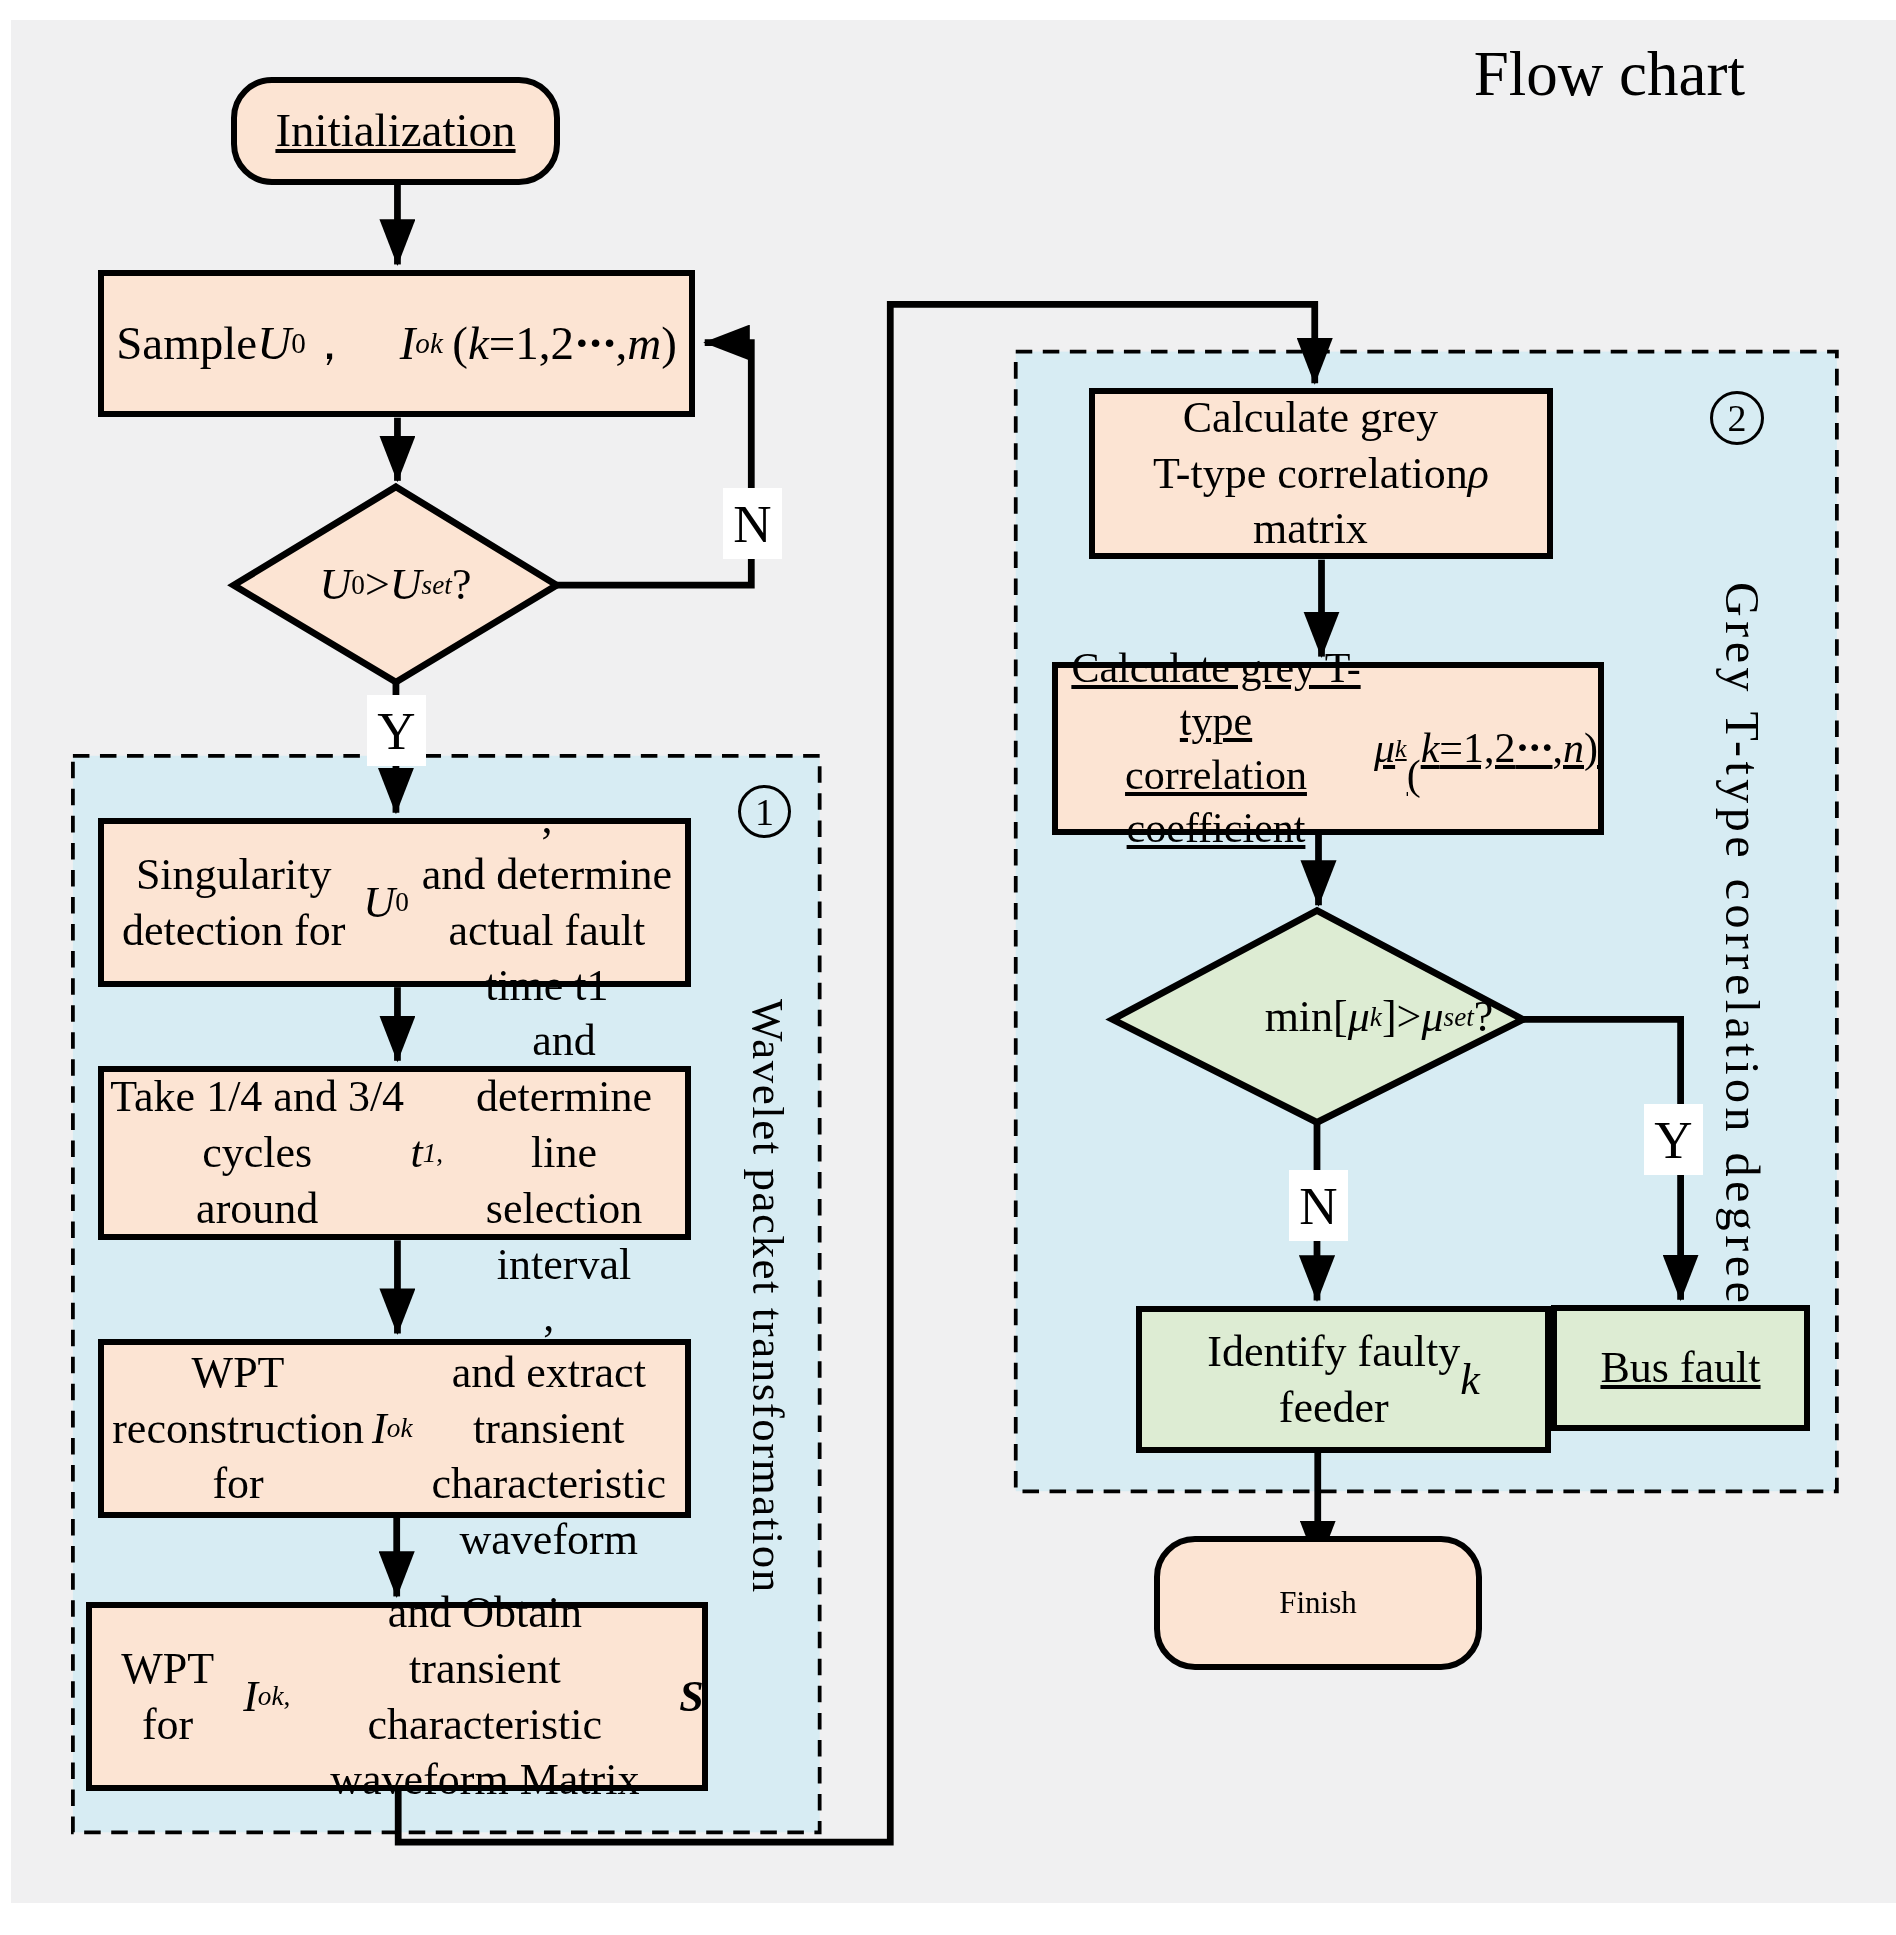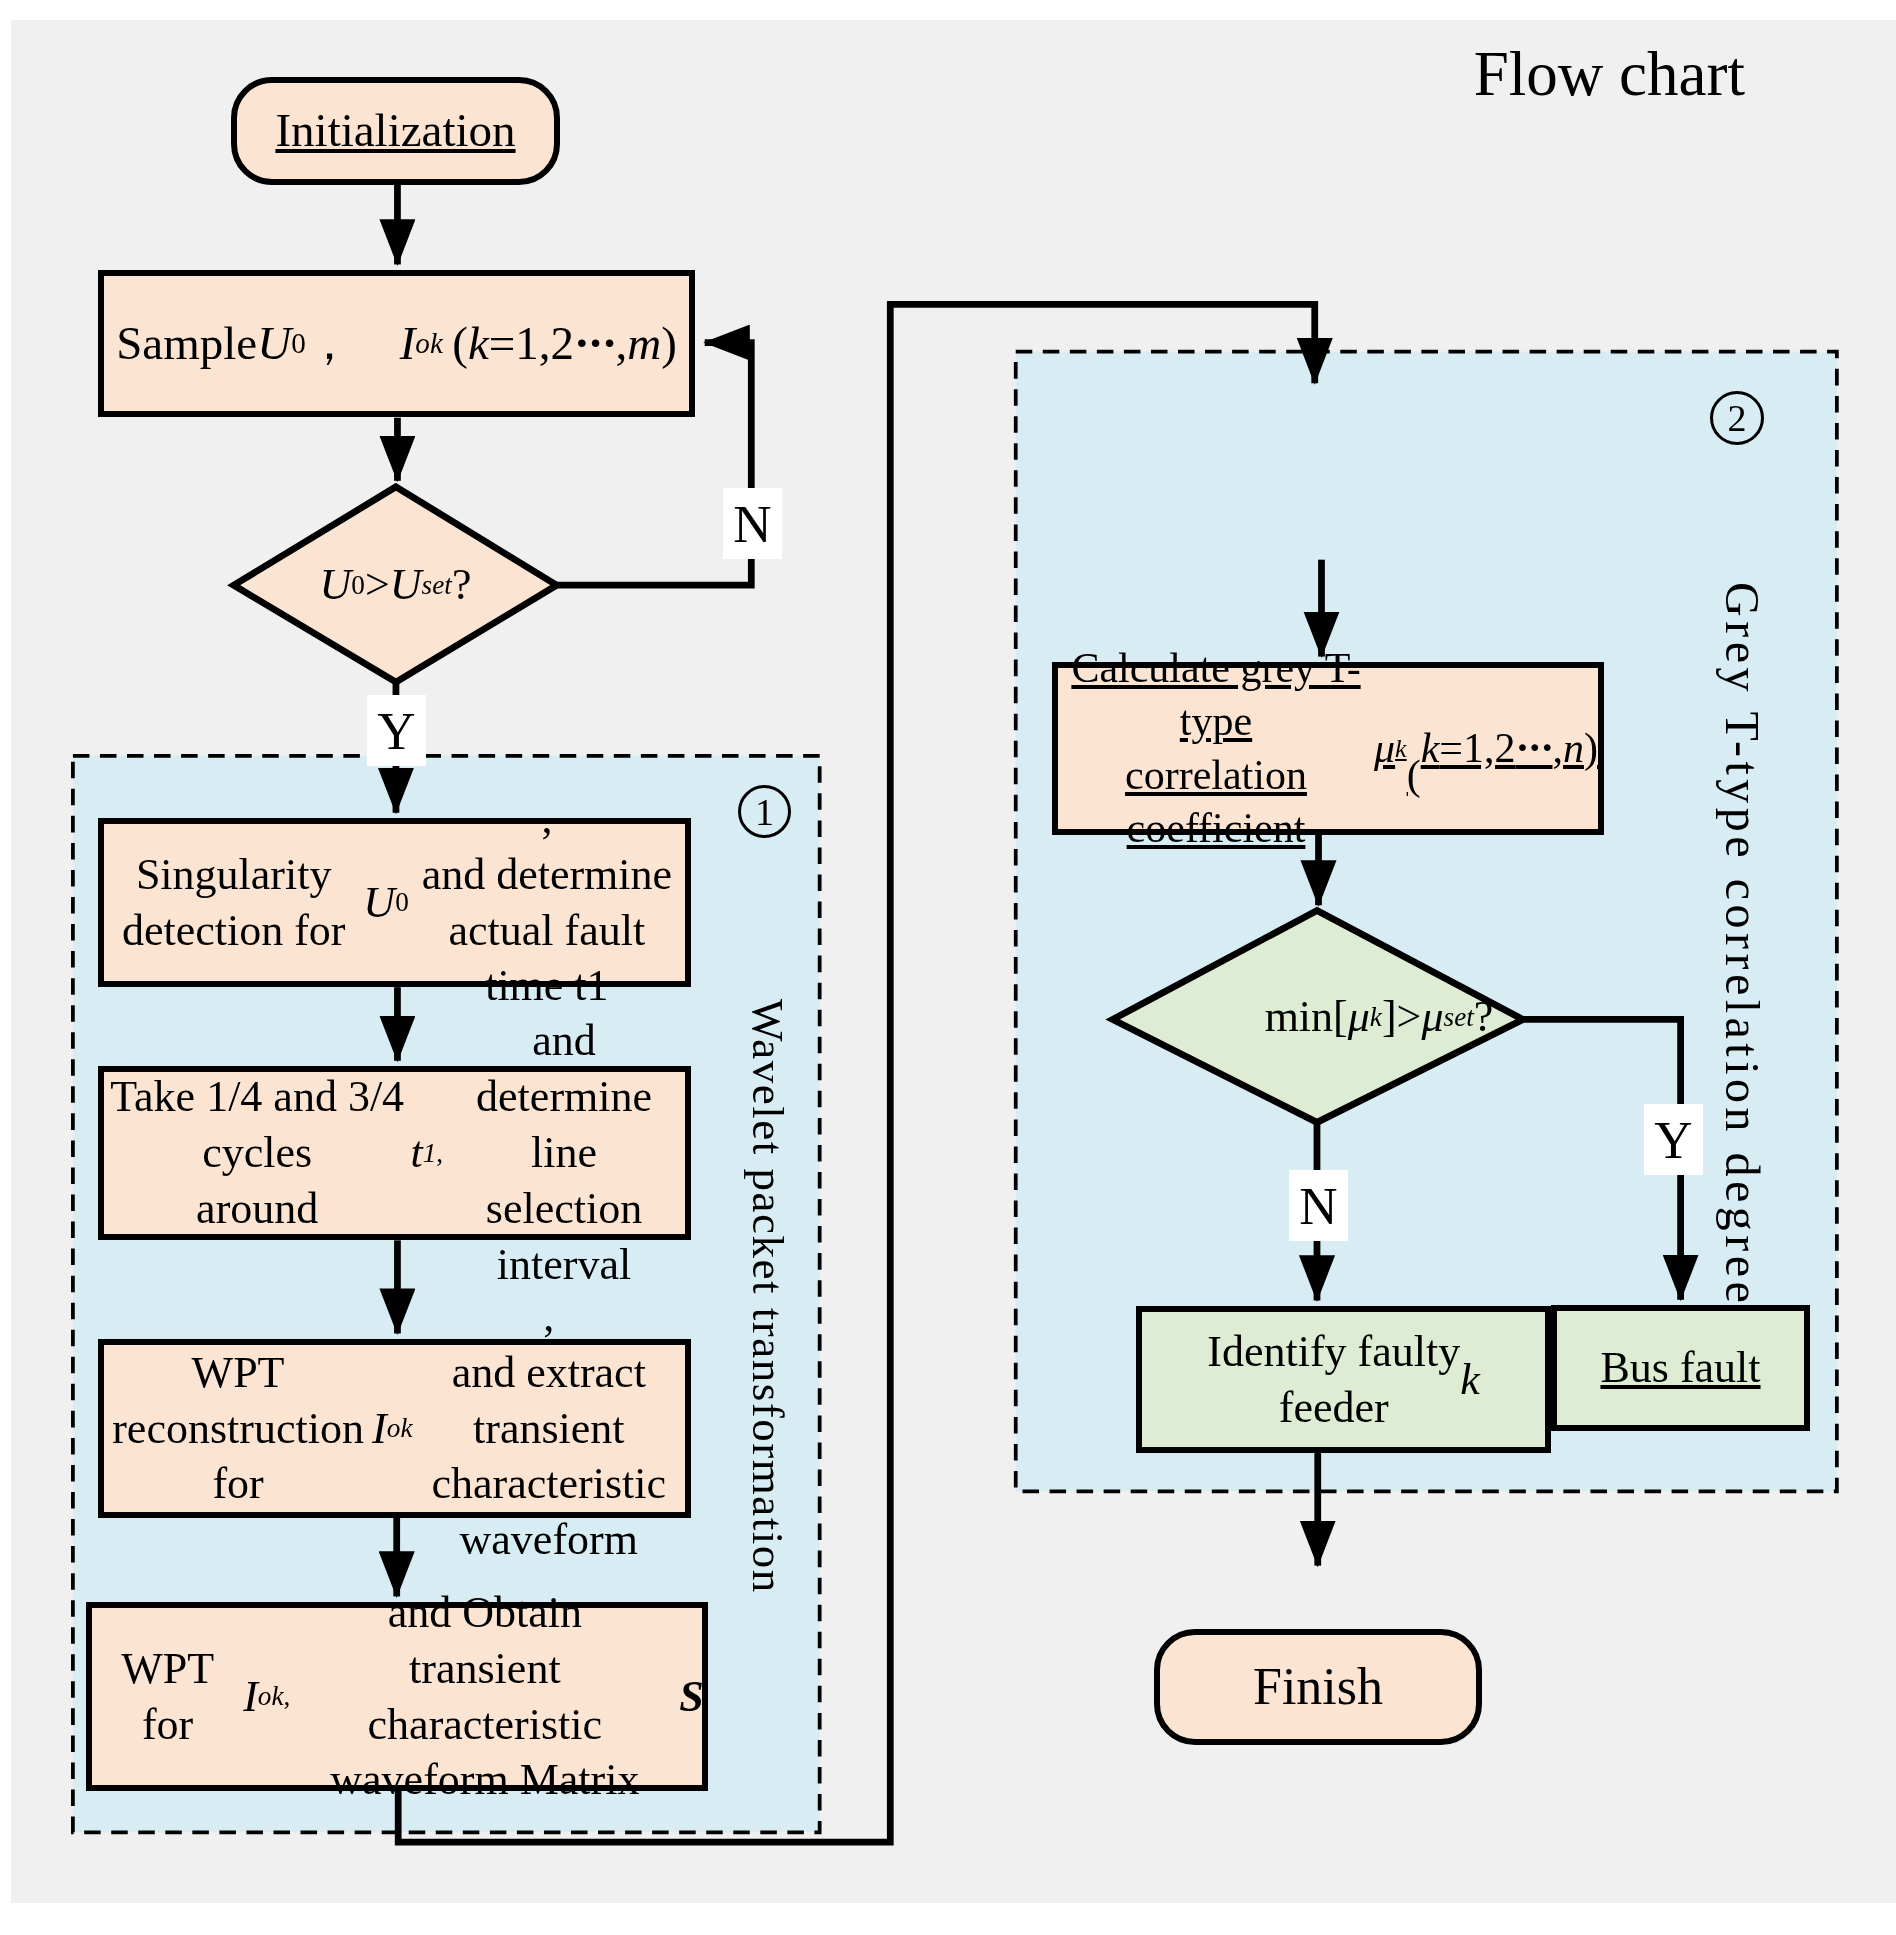--- a/index.html
+++ b/index.html
@@ -79,30 +79,31 @@
   <div class="dlabel" style="left:238px;top:536px;width:315px;height:98px;font-size:44px;"><i>U</i><sub>0</sub>&gt;<i>U</i><sub><i>set</i></sub>?</div>
 
   <div class="node" style="left:98px;top:818px;width:593px;height:169px;font-size:44px;">Singularity detection for <i>U</i><sub>0</sub>,<br>and determine actual fault<br>time t1</div>
 
   <div class="node" style="left:98px;top:1066px;width:593px;height:174px;font-size:44px;">Take 1/4 and 3/4 cycles<br>around <i>t</i><sub><i>1</i>,</sub> and determine line<br>selection interval</div>
 
   <div class="node" style="left:98px;top:1339px;width:593px;height:179px;font-size:44px;">WPT reconstruction for <i>I</i><sub><i>ok</i></sub>,<br>and extract transient<br>characteristic waveform</div>
 
   <div class="node" style="left:86px;top:1602px;width:622px;height:189px;font-size:44px;">WPT for <i>I</i><sub><i>ok</i>,</sub> and Obtain<br>transient characteristic<br>waveform Matrix <b><i>S</i></b></div>
 
+  <div class="node" style="left:1089px;top:388px;width:464px;height:171px;font-size:44px;">Calculate grey<br>T-type correlation<br>matrix <i>ρ</i></div>
 
   <div class="node" style="left:1052px;top:662px;width:552px;height:173px;font-size:42px;text-decoration:underline;">Calculate grey T-type<br>correlation coefficient <i>μ</i><sub><i>k</i></sub><br>(<i>k</i>=1,2<b>···</b>,<i>n</i>)</div>
 
   <div class="dlabel" style="left:1176px;top:968px;width:406px;height:98px;font-size:44px;">min[<i>μ</i><sub><i>k</i></sub>]&gt;<i>μ</i><sub><i>set</i></sub>?</div>
 
   <div class="node green" style="left:1136px;top:1306px;width:415px;height:147px;font-size:44px;">Identify faulty<br>feeder <i>k</i></div>
 
   <div class="node green" style="left:1551px;top:1305px;width:259px;height:126px;font-size:44px;text-decoration:underline;">Bus fault</div>
 
-  <div class="node round" style="left:1154px;top:1629px;width:328px;height:116px;font-size:52px;">Finish</div>
+  <div class="node round" style="left:1154px;top:1536px;width:328px;height:134px;font-size:31px;">Finish</div>
 
   <div class="yn" style="left:367px;top:695px;width:59px;height:71px;">Y</div>
   <div class="yn" style="left:723px;top:488px;width:59px;height:71px;">N</div>
   <div class="yn" style="left:1289px;top:1170px;width:59px;height:71px;">N</div>
   <div class="yn" style="left:1644px;top:1104px;width:59px;height:71px;">Y</div>
 
   <div class="circ" style="left:738px;top:785px;width:53px;height:53px;">1</div>
   <div class="vtext" style="left:736px;top:962px;width:63px;height:669px;font-size:45px;letter-spacing:1.5px;">Wavelet packet transformation</div>
 
   <div class="circ" style="left:1710px;top:391px;width:54px;height:54px;">2</div>

